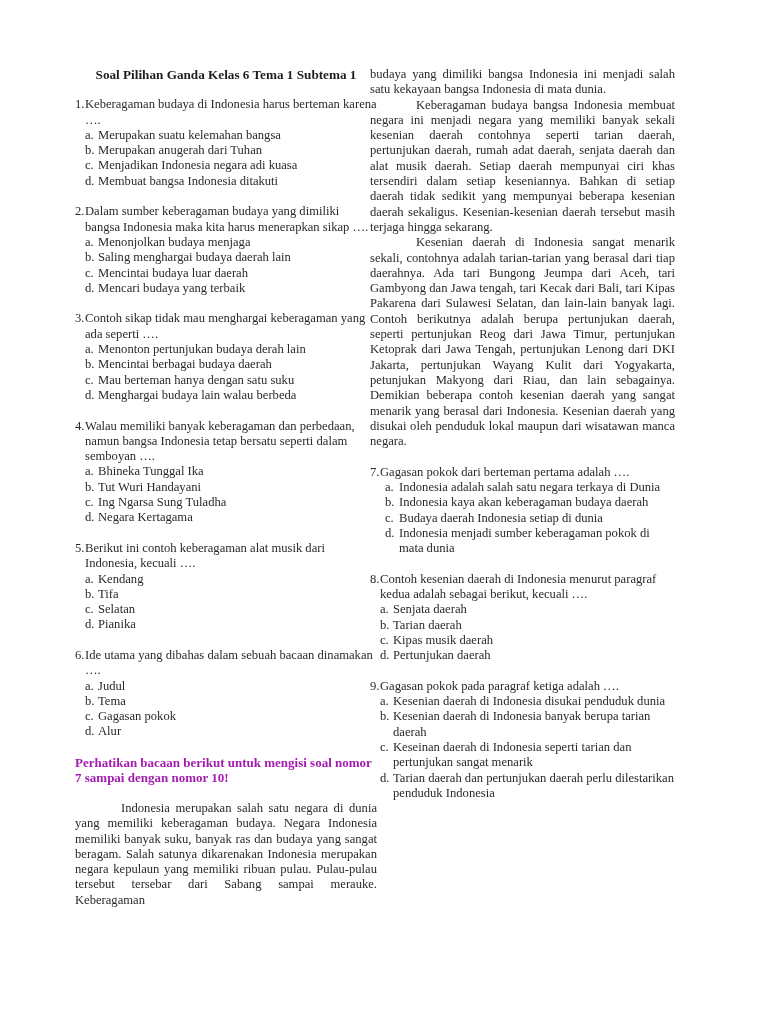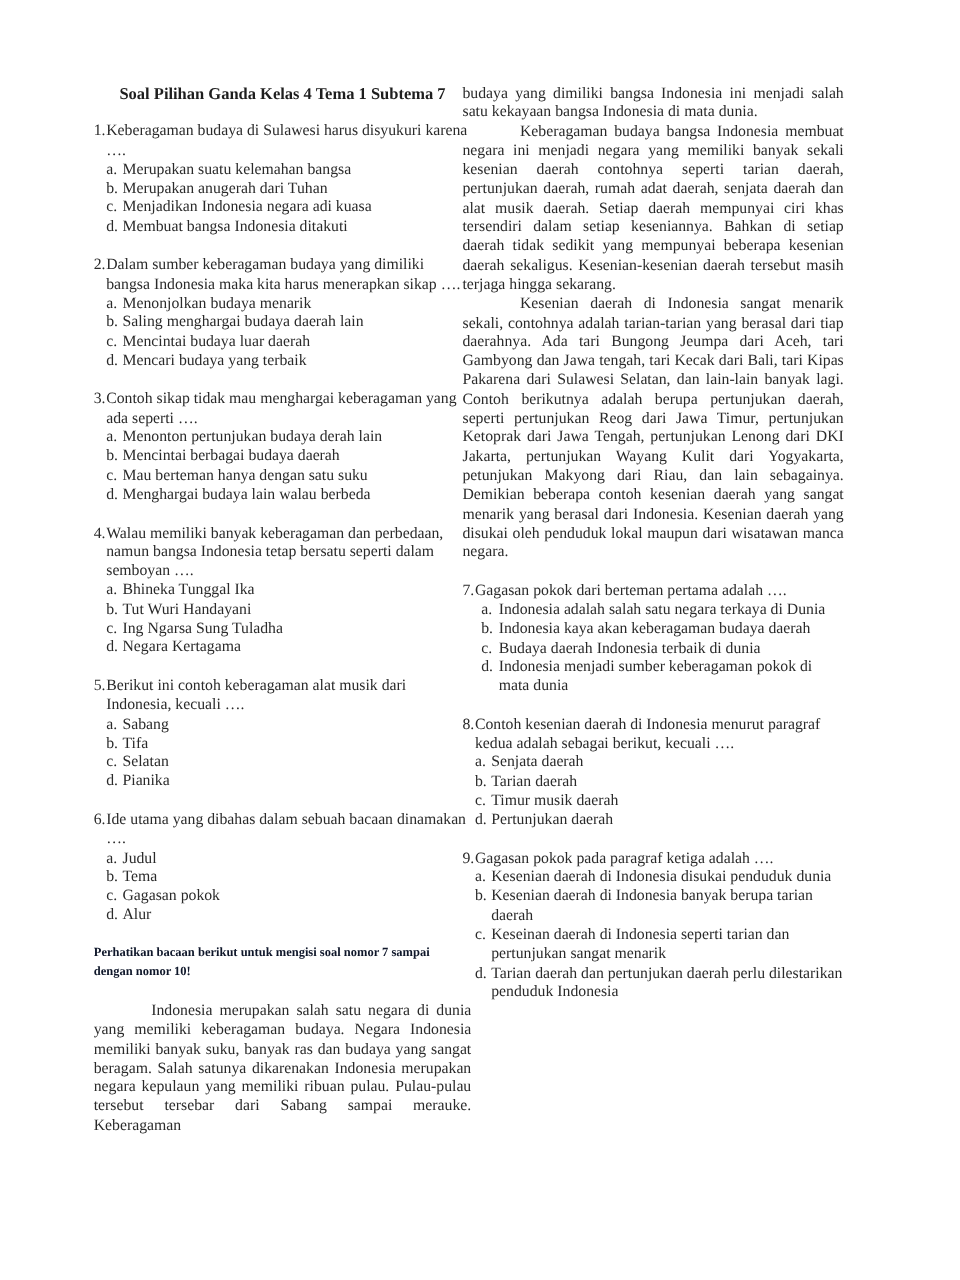--- a/index.html
+++ b/index.html
@@ -17,35 +17,35 @@
   .question { margin: 0 0 15.3px 0; }
   .q-stem { display: flex; }
   .q-num { flex: 0 0 auto; width: 10px; }
   .q-text { flex: 1 1 auto; }
   .options { padding-left: 10px; }
   .opt { display: flex; }
   .opt-letter { flex: 0 0 auto; width: 13px; }
   .opt-text { flex: 1 1 auto; }
   .right-options { padding-left: 15px; }
   .right-options .opt-letter { width: 14px; }
-  .instruction { font-weight: bold; font-size: 10px; margin: 0 0 15.3px 0; color: #0f172a; }
+  .instruction { font-weight: bold; font-size: 13px; margin: 0 0 15.3px 0; color: #a21caf; }
   .para { text-align: justify; margin: 0; }
   .indent { text-indent: 46px; }
   .passage-right { margin-bottom: 15.3px; }
 </style>
 </head>
 <body>
 
 <div class="col col-left">
-  <div class="title">Soal Pilihan Ganda Kelas 4 Tema 1 Subtema 7</div>
+  <div class="title">Soal Pilihan Ganda Kelas 6 Tema 1 Subtema 1</div>
 
   <div class="question">
     <div class="q-stem">
       <span class="q-num">1.</span>
-      <span class="q-text">Keberagaman budaya di Sulawesi harus disyukuri karena ….</span>
+      <span class="q-text">Keberagaman budaya di Indonesia harus berteman karena ….</span>
     </div>
     <div class="options">
       <div class="opt">
           <span class="opt-letter">a.</span>
           <span class="opt-text">Merupakan suatu kelemahan bangsa</span>
         </div>
       <div class="opt">
           <span class="opt-letter">b.</span>
           <span class="opt-text">Merupakan anugerah dari Tuhan</span>
         </div>
@@ -61,21 +61,21 @@
   </div>
 
   <div class="question">
     <div class="q-stem">
       <span class="q-num">2.</span>
       <span class="q-text">Dalam sumber keberagaman budaya yang dimiliki bangsa Indonesia maka kita harus menerapkan sikap ….</span>
     </div>
     <div class="options">
       <div class="opt">
           <span class="opt-letter">a.</span>
-          <span class="opt-text">Menonjolkan budaya menarik</span>
+          <span class="opt-text">Menonjolkan budaya menjaga</span>
         </div>
       <div class="opt">
           <span class="opt-letter">b.</span>
           <span class="opt-text">Saling menghargai budaya daerah lain</span>
         </div>
       <div class="opt">
           <span class="opt-letter">c.</span>
           <span class="opt-text">Mencintai budaya luar daerah</span>
         </div>
       <div class="opt">
@@ -136,21 +136,21 @@
   </div>
 
   <div class="question">
     <div class="q-stem">
       <span class="q-num">5.</span>
       <span class="q-text">Berikut ini contoh keberagaman alat musik dari Indonesia, kecuali ….</span>
     </div>
     <div class="options">
       <div class="opt">
           <span class="opt-letter">a.</span>
-          <span class="opt-text">Sabang</span>
+          <span class="opt-text">Kendang</span>
         </div>
       <div class="opt">
           <span class="opt-letter">b.</span>
           <span class="opt-text">Tifa</span>
         </div>
       <div class="opt">
           <span class="opt-letter">c.</span>
           <span class="opt-text">Selatan</span>
         </div>
       <div class="opt">
@@ -206,21 +206,21 @@
       <div class="opt">
           <span class="opt-letter">a.</span>
           <span class="opt-text">Indonesia adalah salah satu negara terkaya di Dunia</span>
         </div>
       <div class="opt">
           <span class="opt-letter">b.</span>
           <span class="opt-text">Indonesia kaya akan keberagaman budaya daerah</span>
         </div>
       <div class="opt">
           <span class="opt-letter">c.</span>
-          <span class="opt-text">Budaya daerah Indonesia terbaik di dunia</span>
+          <span class="opt-text">Budaya daerah Indonesia setiap di dunia</span>
         </div>
       <div class="opt">
           <span class="opt-letter">d.</span>
           <span class="opt-text">Indonesia menjadi sumber keberagaman pokok di mata dunia</span>
         </div>
     </div>
   </div>
 
   <div class="question">
     <div class="q-stem">
@@ -231,21 +231,21 @@
       <div class="opt">
           <span class="opt-letter">a.</span>
           <span class="opt-text">Senjata daerah</span>
         </div>
       <div class="opt">
           <span class="opt-letter">b.</span>
           <span class="opt-text">Tarian daerah</span>
         </div>
       <div class="opt">
           <span class="opt-letter">c.</span>
-          <span class="opt-text">Timur musik daerah</span>
+          <span class="opt-text">Kipas musik daerah</span>
         </div>
       <div class="opt">
           <span class="opt-letter">d.</span>
           <span class="opt-text">Pertunjukan daerah</span>
         </div>
     </div>
   </div>
 
   <div class="question">
     <div class="q-stem">

